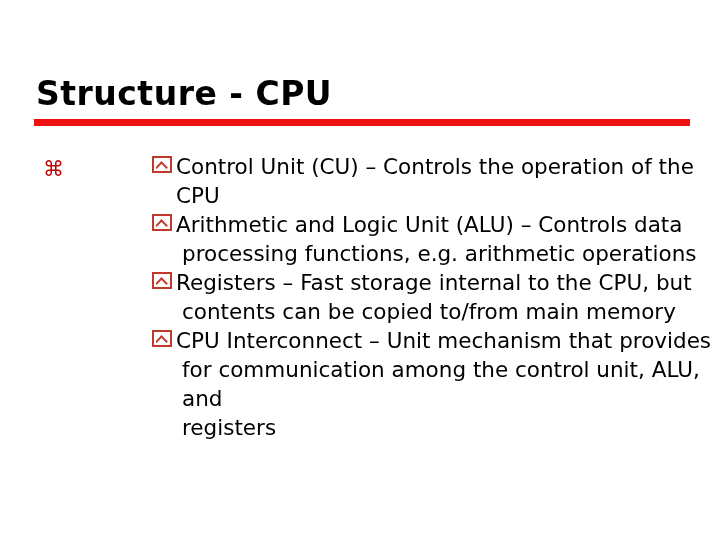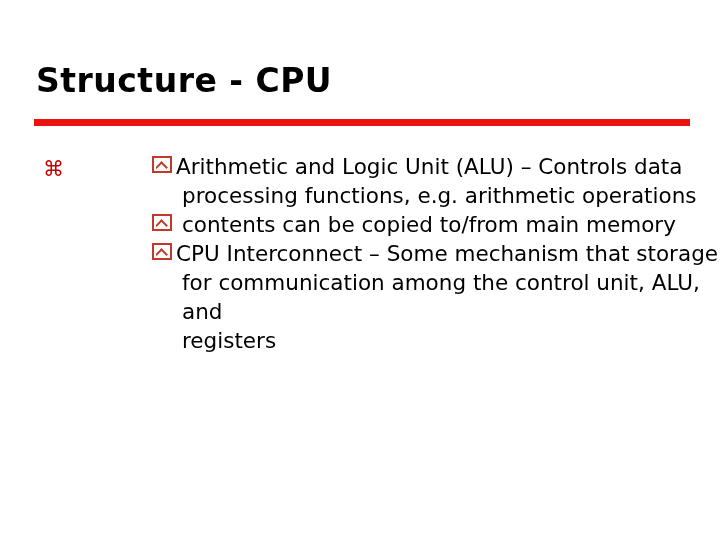--- a/index.html
+++ b/index.html
@@ -17,21 +17,21 @@
     position: relative;
     width: 720px;
     height: 540px;
     background: #ffffff;
   }
 
   
   .slide-title {
     position: absolute;
     left: 36px;
-    top: 61px;
+    top: 74px;
     width: 660px;
     font-family: "DejaVu Sans", sans-serif;
     font-weight: bold;
     font-size: 33px;
     line-height: 40px;
     letter-spacing: 0.5px;
     color: #000000;
     white-space: nowrap;
   }
 
@@ -131,41 +131,48 @@
   <div class="title-rule"></div>
 
   <div class="body-area">
     <ul class="bullets">
 
       <li class="level1">
         <span class="marker">⌘</span>
 
         <ul class="sub-bullets">
 
+          <li class="level2">
+            <span class="marker">
+              <span class="chevron"></span>
+            </span>
+            <span class="line">Control Unit (CU) – Controls the operation of the CPU</span>
+          </li>
 
           <li class="level2">
             <span class="marker">
               <span class="chevron"></span>
             </span>
             <span class="line">Arithmetic and Logic Unit (ALU) – Controls data</span>
             <span class="line cont">processing functions, e.g. arithmetic operations</span>
           </li>
 
           <li class="level2">
             <span class="marker">
               <span class="chevron"></span>
             </span>
+            <span class="line">Registers – Fast storage internal to the CPU, but</span>
             <span class="line cont">contents can be copied to/from main memory</span>
           </li>
 
           <li class="level2">
             <span class="marker">
               <span class="chevron"></span>
             </span>
-            <span class="line">CPU Interconnect – Some mechanism that storage</span>
+            <span class="line">CPU Interconnect – Unit mechanism that provides</span>
             <span class="line cont">for communication among the control unit, ALU, and</span>
             <span class="line cont">registers</span>
           </li>
 
         </ul>
       </li>
 
     </ul>
   </div>
 

